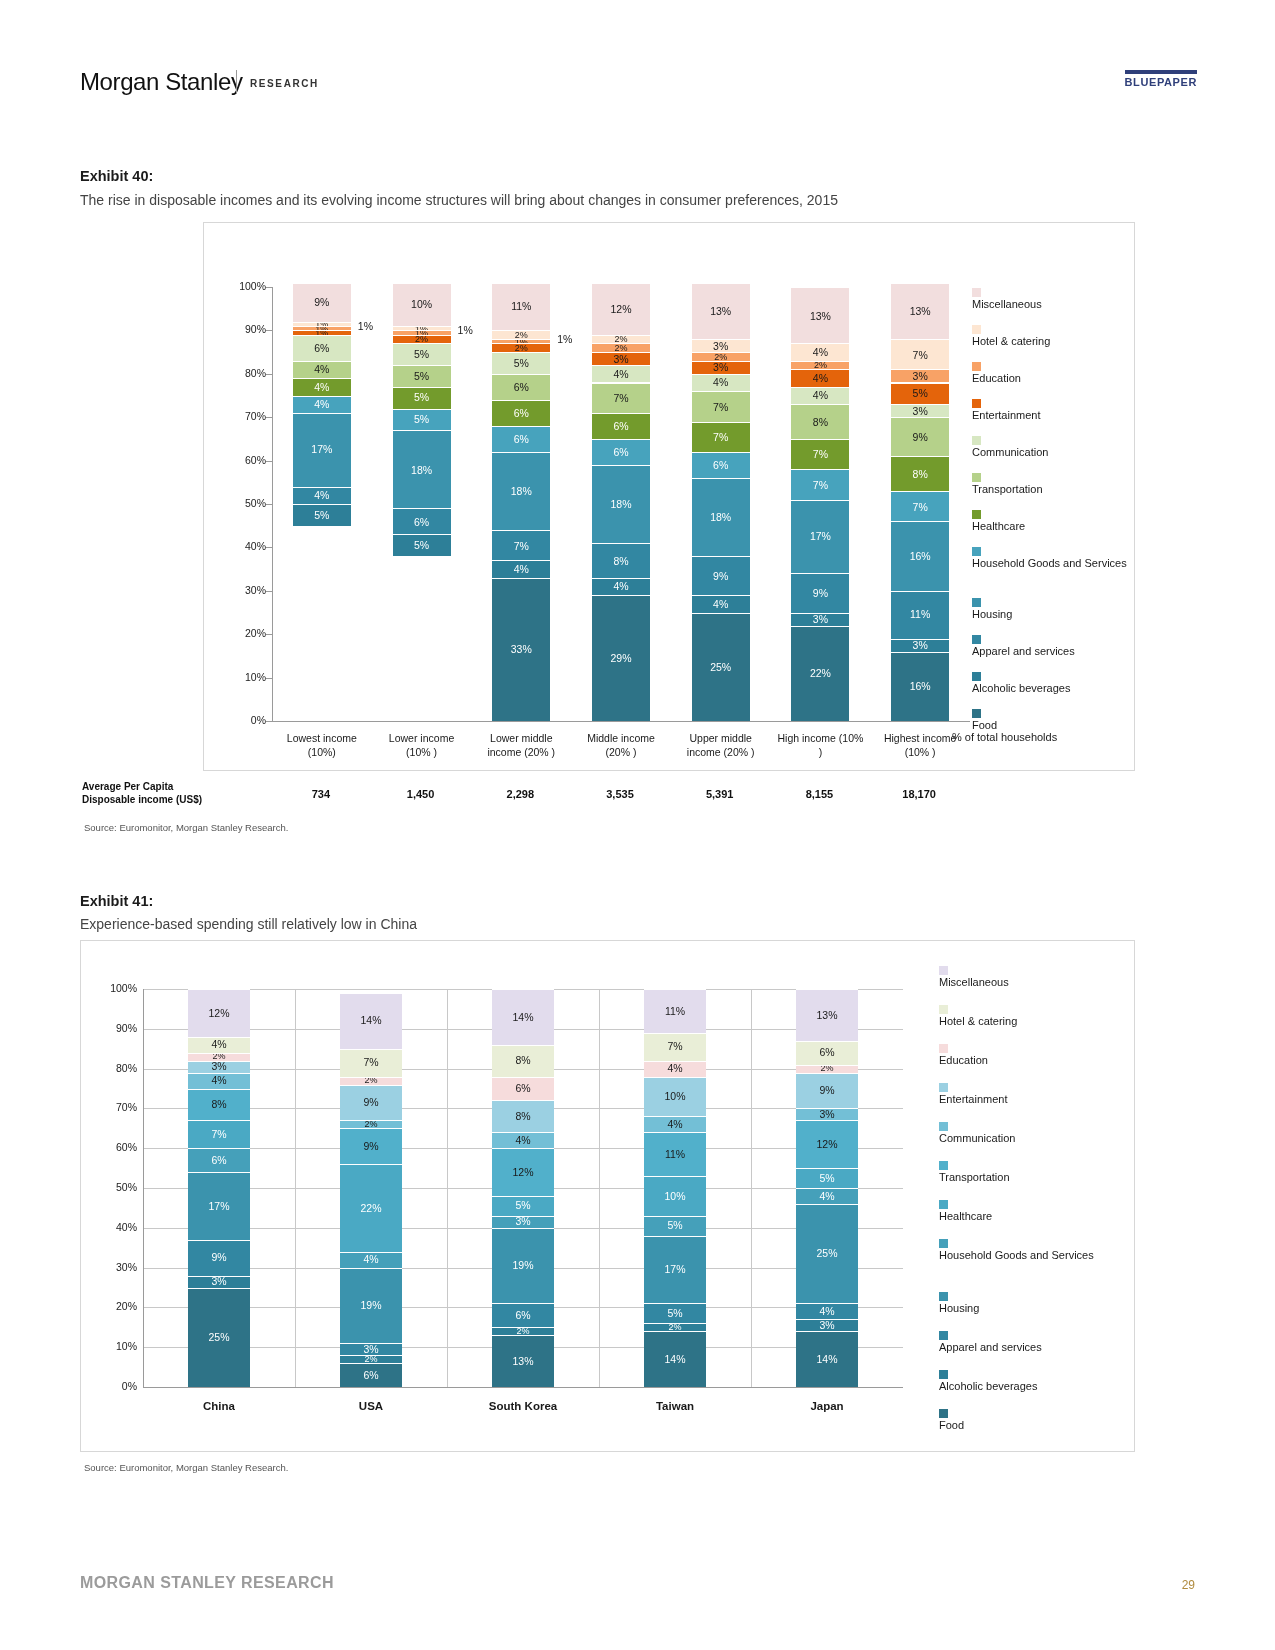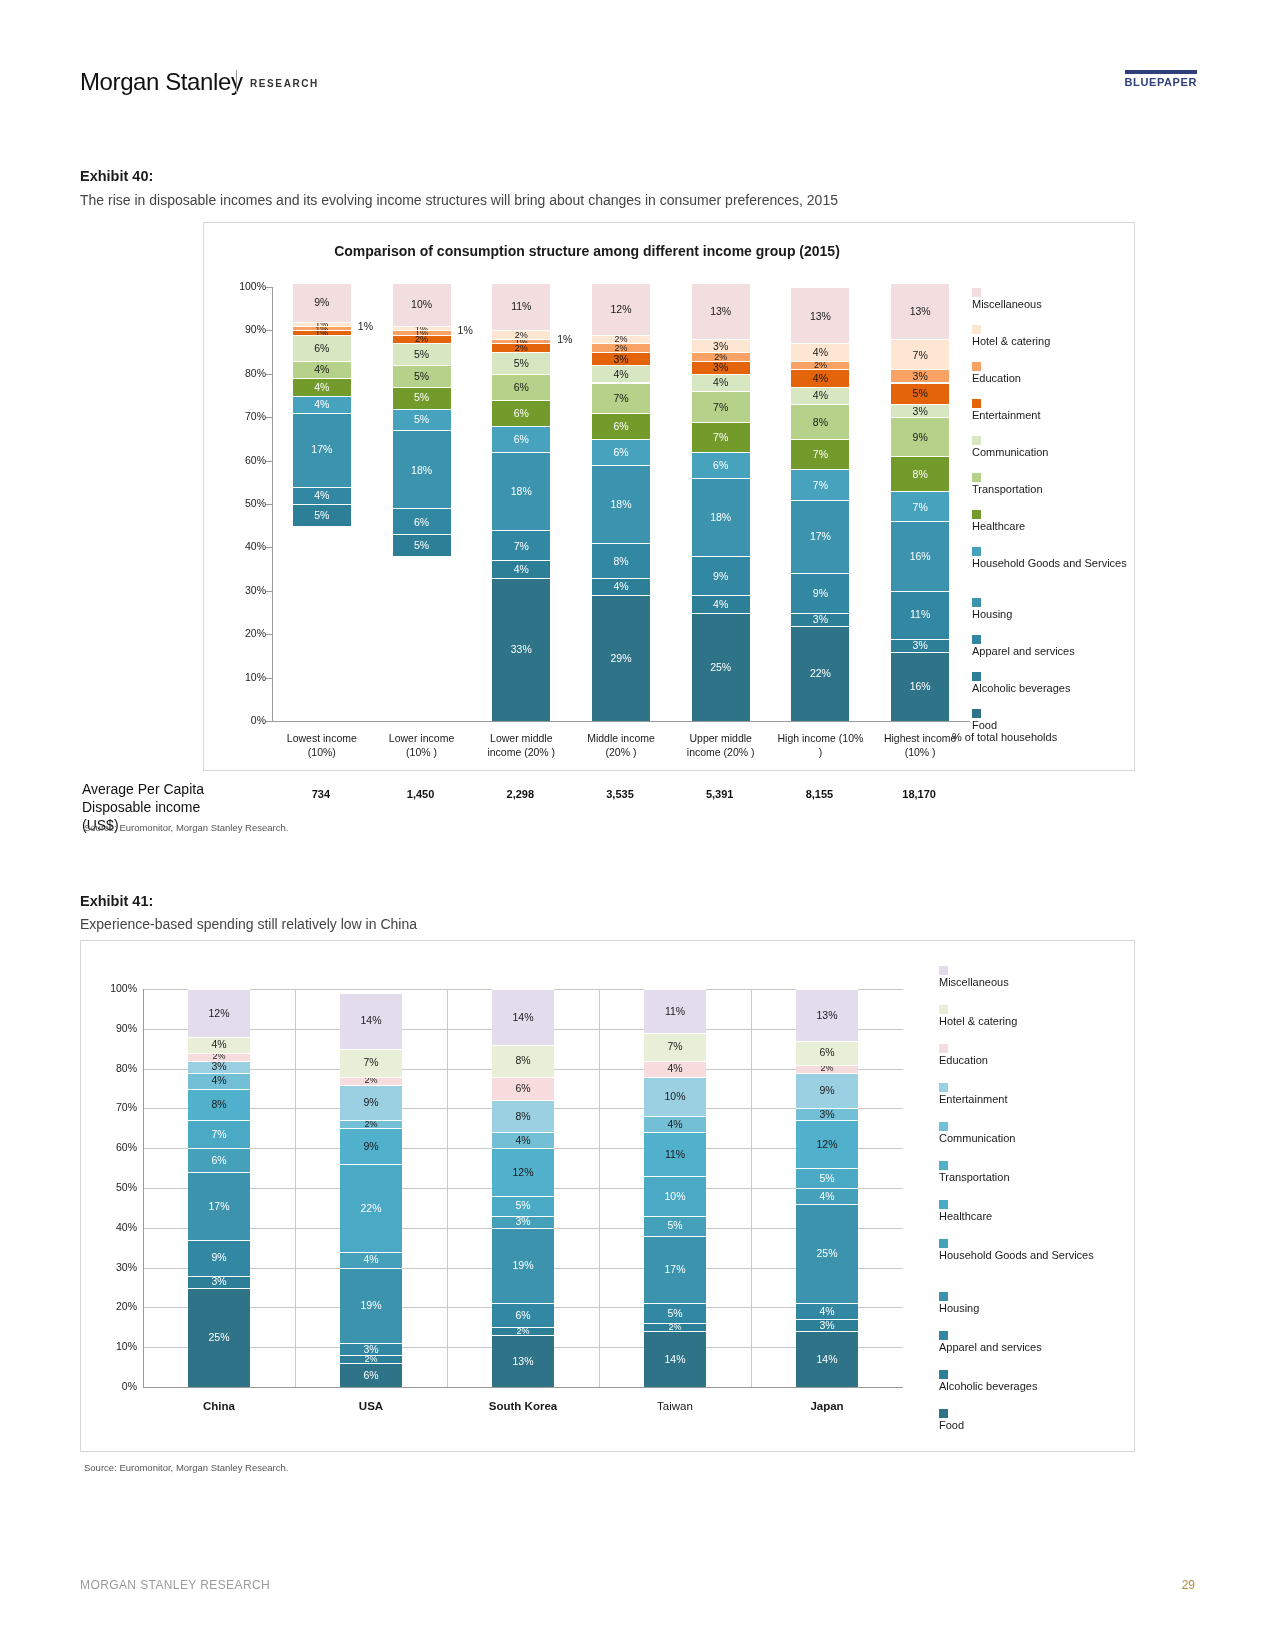--- a/index.html
+++ b/index.html
@@ -53,50 +53,49 @@
   .xlab { position:absolute; font-size:10.5px; color:#1a1a1a; text-align:center; line-height:1.35; }
   .xunit { position:absolute; font-size:11px; color:#1a1a1a; }
 
   
   .legend { position:absolute; }
   .lg-item { position:absolute; display:flex; align-items:flex-start;flex-direction:column; }
   .lg-sw { width:9px; height:9px; margin-right:7px; flex:none; margin-top:3px; }
   .lg-tx { font-size:11px; color:#1a1a1a; line-height:1.35; white-space:pre-line; }
 
   
-  .inc-lab { position:absolute; font-size:14px; font-weight:400; color:#111; line-height:1.3; }
+  .inc-lab { position:absolute; font-size:10px; font-weight:700; color:#111; line-height:1.3; }
   .inc-val { position:absolute; font-size:11px; font-weight:700; color:#111; text-align:center; width:90px; }
 
   
   .gl { position:absolute; height:1px; background:#c8c8c8; }
   .vl { position:absolute; width:1px; background:#c8c8c8; }
 
   
-  .ft-left { position:absolute; left:80px; bottom:58px; font-size:12px; color:#9b9b9b;
-             letter-spacing:0.4px; }
+  .ft-left { position:absolute; left:80px; bottom:58px; font-size:16px; color:#9b9b9b;
+             letter-spacing:0.4px;font-weight:bold; }
   .ft-right{ position:absolute; right:80px; bottom:58px; font-size:12px; color:#b08b3e; }
 </style>
 </head>
 <body>
 
 <div class="hdr">
   <div class="ms-logo">Morgan Stanley</div>
   <div class="ms-div"></div>
   <div class="ms-res">RESEARCH</div>
   <div class="bp-wrap">
     <div class="bp-bar"></div>
     <div class="bp-txt">BLUEPAPER</div>
   </div>
 </div>
 
 <div class="ex-title" style="left:80px; top:168px;">Exhibit 40:</div>
 <div class="ex-sub" style="left:80px; top:192px;">The rise in disposable incomes and its evolving income structures will bring about changes in consumer preferences, 2015</div>
 
 <div class="frame" id="frame1" style="left:203px; top:222px; width:932px; height:549px;">
-  <div class="ch-title" id="ch1-title" style="left: 0px; top: 20px; width: 766px;">Comparison of consumption structure among different income group (2015)</div>
   <div class="plot" id="plot1" style="left: 68px; top: 64px; width: 698px; height: 434px;">
       <div class="yaxis-lab" style="left: -46px; top: 427px;">0%</div>
       <div class="tick" style="left: -6px; top: 434px; width: 6px; background: rgb(154, 154, 154);"></div>
       <div class="yaxis-lab" style="left: -46px; top: 383.6px;">10%</div>
       <div class="tick" style="left: -6px; top: 390.6px; width: 6px; background: rgb(154, 154, 154);"></div>
       <div class="yaxis-lab" style="left: -46px; top: 340.2px;">20%</div>
       <div class="tick" style="left: -6px; top: 347.2px; width: 6px; background: rgb(154, 154, 154);"></div>
       <div class="yaxis-lab" style="left: -46px; top: 296.8px;">30%</div>
       <div class="tick" style="left: -6px; top: 303.8px; width: 6px; background: rgb(154, 154, 154);"></div>
       <div class="yaxis-lab" style="left: -46px; top: 253.4px;">40%</div>
@@ -383,21 +382,21 @@
         <div class="seg dark" style="background: rgb(59, 147, 173); height: 67.66px; bottom: 83.58px; font-size: 10.5px; line-height: 67.66px;">17%</div>
         <div class="seg dark" style="background: rgb(69, 160, 186); height: 19.9px; bottom: 151.24px; font-size: 10.5px; line-height: 19.9px;">5%</div>
         <div class="seg dark" style="background: rgb(74, 169, 196); height: 39.8px; bottom: 171.14px; font-size: 10.5px; line-height: 39.8px;">10%</div>
         <div class="seg light" style="background: rgb(81, 176, 203); height: 43.78px; bottom: 210.94px; font-size: 10.5px; line-height: 43.78px;">11%</div>
         <div class="seg light" style="background: rgb(115, 191, 214); height: 15.92px; bottom: 254.72px; font-size: 10.5px; line-height: 15.92px;">4%</div>
         <div class="seg light" style="background: rgb(155, 208, 226); height: 39.8px; bottom: 270.64px; font-size: 10.5px; line-height: 39.8px;">10%</div>
         <div class="seg light" style="background: rgb(246, 220, 220); height: 15.92px; bottom: 310.44px; font-size: 10.5px; line-height: 15.92px;">4%</div>
         <div class="seg light" style="background: rgb(233, 238, 215); height: 27.86px; bottom: 326.36px; font-size: 10.5px; line-height: 27.86px;">7%</div>
         <div class="seg light" style="background: rgb(226, 220, 237); height: 43.78px; bottom: 354.22px; font-size: 10.5px; line-height: 43.78px;">11%</div>
       </div>
-      <div class="xlab" style="left: 456px; top: 410px; width: 152px; font-weight: 400; font-size: 11.5px; white-space: pre-line;">Taiwan</div>
+      <div class="xlab" style="left: 456px; top: 410px; width: 152px; font-weight: 700; font-size: 11.5px; white-space: pre-line;">Taiwan</div>
       <div class="bar" style="width: 62px; left: 653px; top: 0px; height: 398px;">
         <div class="seg dark" style="background: rgb(46, 115, 135); height: 55.72px; bottom: 0px; font-size: 10.5px; line-height: 55.72px;">14%</div>
         <div class="seg dark" style="background: rgb(45, 127, 152); height: 11.94px; bottom: 55.72px; font-size: 10.5px; line-height: 11.94px;">3%</div>
         <div class="seg dark" style="background: rgb(50, 135, 162); height: 15.92px; bottom: 67.66px; font-size: 10.5px; line-height: 15.92px;">4%</div>
         <div class="seg dark" style="background: rgb(59, 147, 173); height: 99.5px; bottom: 83.58px; font-size: 10.5px; line-height: 99.5px;">25%</div>
         <div class="seg dark" style="background: rgb(69, 160, 186); height: 15.92px; bottom: 183.08px; font-size: 10.5px; line-height: 15.92px;">4%</div>
         <div class="seg dark" style="background: rgb(74, 169, 196); height: 19.9px; bottom: 199px; font-size: 10.5px; line-height: 19.9px;">5%</div>
         <div class="seg light" style="background: rgb(81, 176, 203); height: 47.76px; bottom: 218.9px; font-size: 10.5px; line-height: 47.76px;">12%</div>
         <div class="seg light" style="background: rgb(115, 191, 214); height: 11.94px; bottom: 266.66px; font-size: 10.5px; line-height: 11.94px;">3%</div>
         <div class="seg light" style="background: rgb(155, 208, 226); height: 35.82px; bottom: 278.6px; font-size: 10.5px; line-height: 35.82px;">9%</div>

